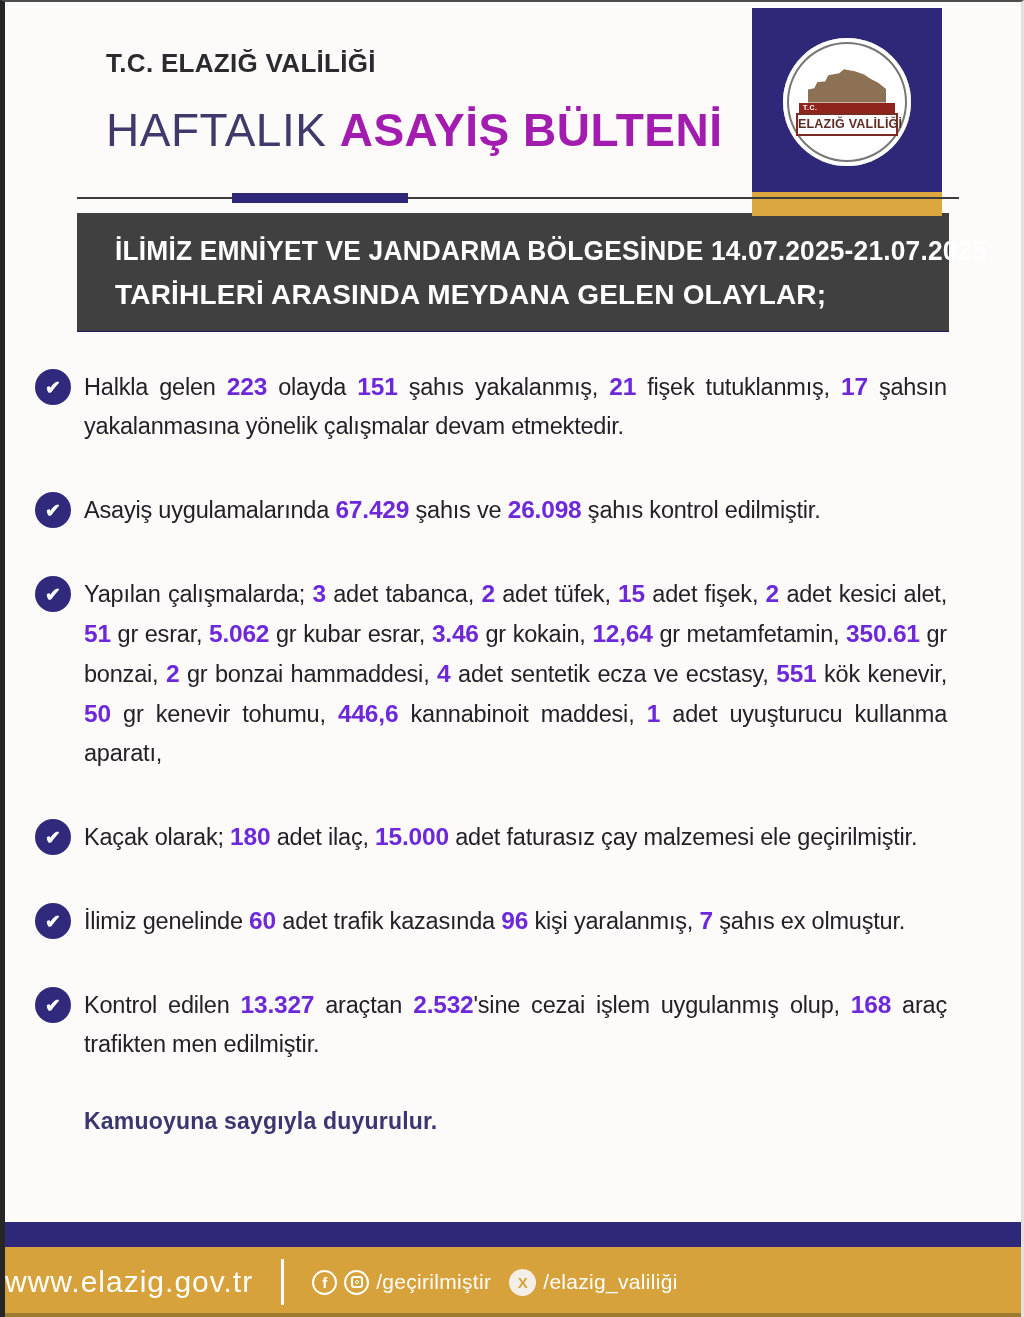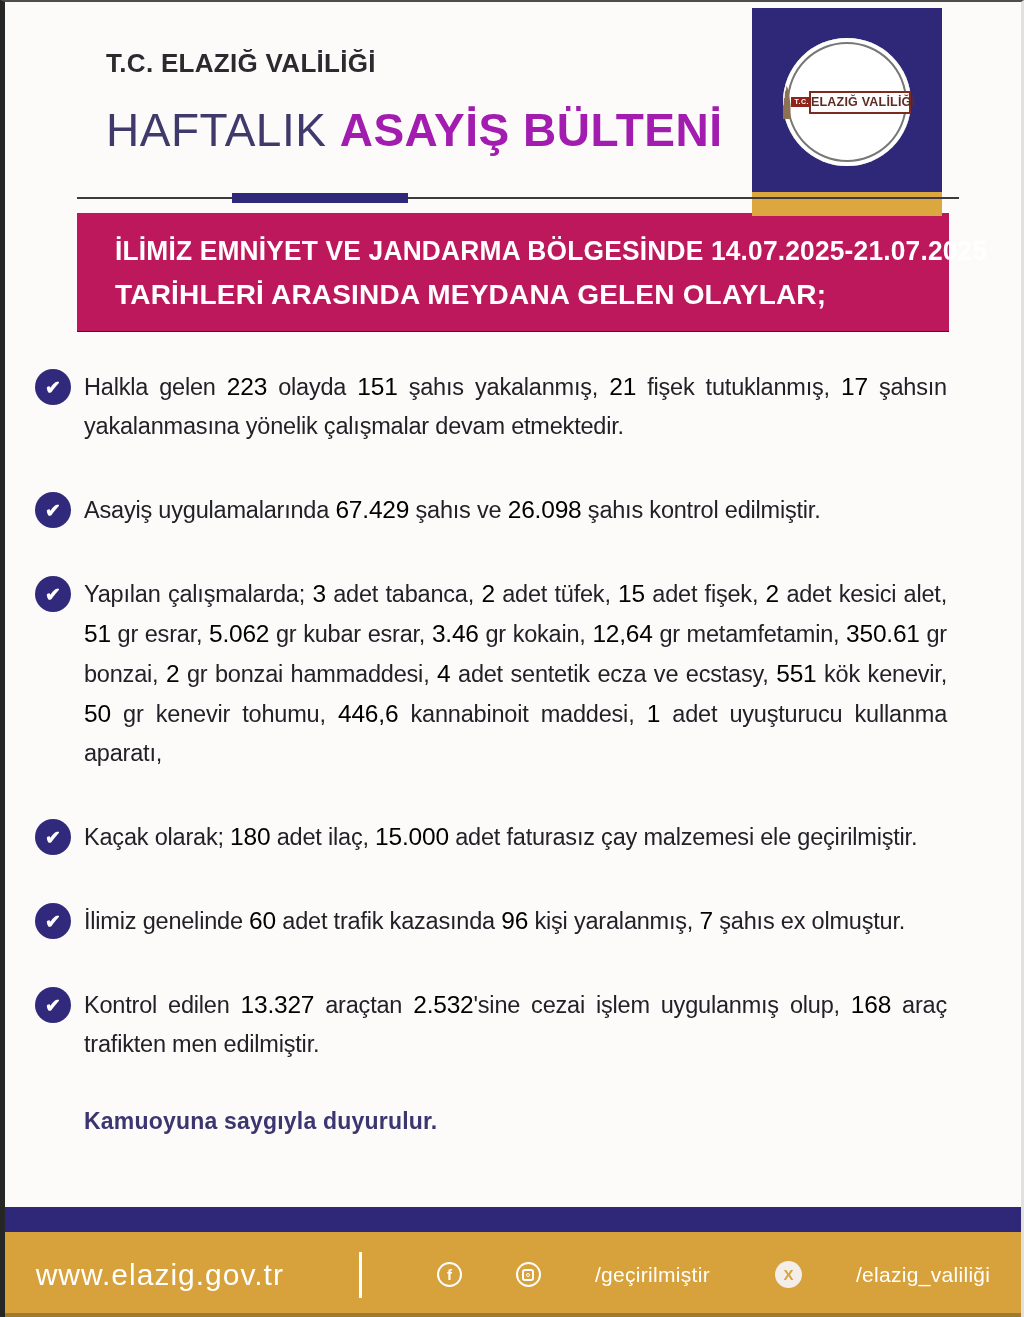--- a/index.html
+++ b/index.html
@@ -26,21 +26,21 @@
   .t-bold  { font-size:46px; font-weight:800; color:#a21caf; letter-spacing:.5px; }
 
   
   .logo-block { position:absolute; top:6px; right:79px; width:190px; }
   .logo-navy { height:184px; background:#2f2879; position:relative; }
   .logo-gold { height:24px; background:#dca73e; }
   .logo-circle {
     position:absolute; left:50%; top:30px; transform:translateX(-50%);
     width:128px; height:128px; background:#fff; border-radius:50%;
     box-shadow:inset 0 0 0 4px #fff, inset 0 0 0 6px #777;
-    display:flex; flex-direction:row; align-items:center; justify-content:center;
+    display:flex; flex-direction:column; align-items:center; justify-content:center;
   }
   .castle {
     width:78px; height:34px; background:#8d7154; margin-bottom:0;
     clip-path:polygon(0 100%, 0 62%, 8% 58%, 12% 40%, 22% 38%, 26% 20%, 40% 14%, 46% 2%, 60% 8%, 72% 18%, 80% 30%, 90% 42%, 100% 60%, 100% 100%);
   }
   .emblem-strip {
     width:96px; height:10px; background:#8e241c; color:#fff;
     font-size:7px; line-height:10px; text-align:left; padding-left:4px;
     letter-spacing:.5px; font-weight:700;
   }
@@ -50,51 +50,51 @@
     text-align:center; letter-spacing:.2px; white-space:nowrap;
   }
 
   
   .rule { position:relative; height:10px; margin:36px 62px 0 72px; }
   .rule .line  { position:absolute; top:4px; left:0; right:0; height:2px; background:#3b3b40; }
   .rule .thick { position:absolute; top:0; left:155px; width:176px; height:10px; background:#2f2879; }
 
   
   .banner {
-    margin:10px 72px 0; background:#be185d; padding:16px 38px 14px;
+    margin:10px 72px 0; background:#404040; padding:16px 38px 14px;
     box-shadow:0 1px 0 #221d5e;
   }
   .banner .b-line {
     display:inline-block; white-space:nowrap; width:100%;
     color:#ffffff; font-weight:700; font-size:28px; line-height:44px; letter-spacing:.2px;
   }
 
   
   .content { margin:36px 74px 0 30px; }
   .bullet { display:flex; gap:13px; margin-bottom:44px; }
   .check {
     flex:0 0 36px; width:36px; height:36px; border-radius:50%;
     background:#312a7c; color:#fff; display:flex; align-items:center; justify-content:center;
     font-size:19px; font-weight:900; margin-top:2px;
   }
   .bullet p {
     flex:1; font-size:23.5px; line-height:39px; text-align:justify;
     color:#232127; letter-spacing:-0.2px;
   }
-  .bullet p b { font-weight:400; color:#000000; font-size:24.5px; }
+  .bullet p b { font-weight:700; color:#6d28d9; font-size:24.5px; }
   .closing {
     margin:2px 0 0 49px; font-size:23px; font-weight:700; color:#3b3670; letter-spacing:.2px;
   }
 
   
   .footer { position:absolute; left:0; right:0; bottom:0; }
   .band-navy { height:25px; background:#2f2879; }
   .band-gold {
-    height:85px; background:#d7a23c; position:relative;
-    display:flex; align-items:center; justify-content:center;gap:47px;
+    height:70px; background:#d7a23c; position:relative;
+    display:flex; align-items:center; 
   }
   .band-gold::after { content:''; position:absolute; left:0; right:0; bottom:0; height:4px; background:#9d7b30; }
   .website { font-size:30px; color:#fff; font-weight:400; letter-spacing:1px; }
   .v-divider { width:3px; height:46px; background:#fefefe; margin:0 28px; }
   .soc-circle {
     width:25px; height:25px; border:2px solid #fff; border-radius:50%;
     display:inline-flex; align-items:center; justify-content:center;
     color:#fff; font-weight:700; font-size:15px; margin-right:7px;
   }
   .soc-solid {

